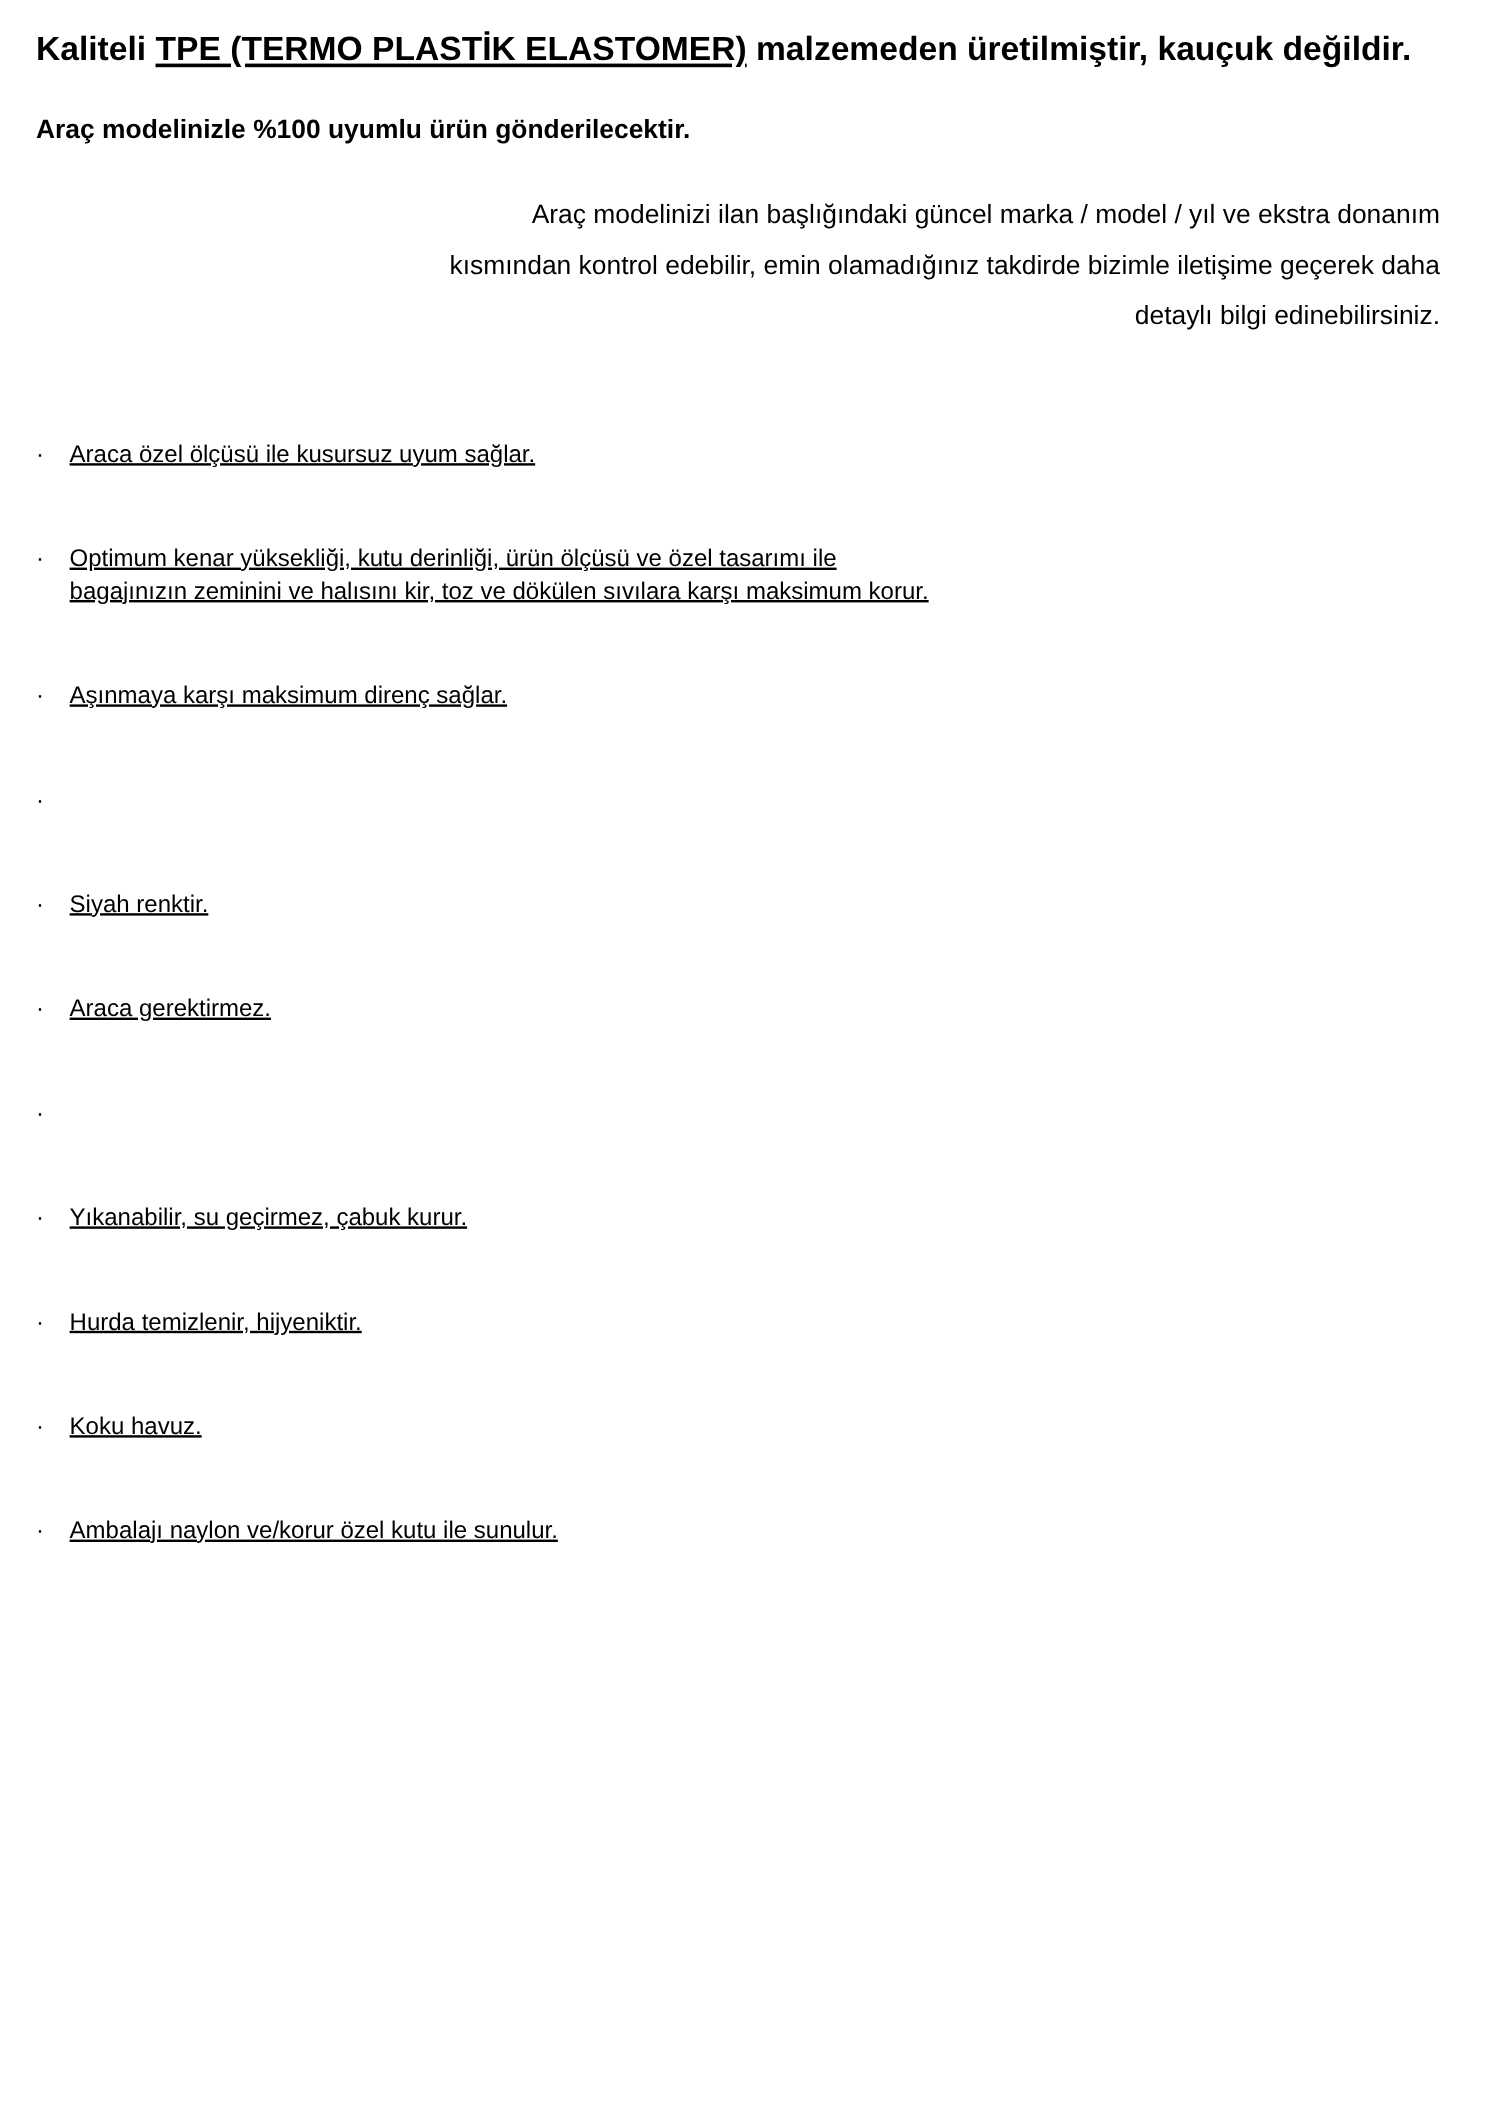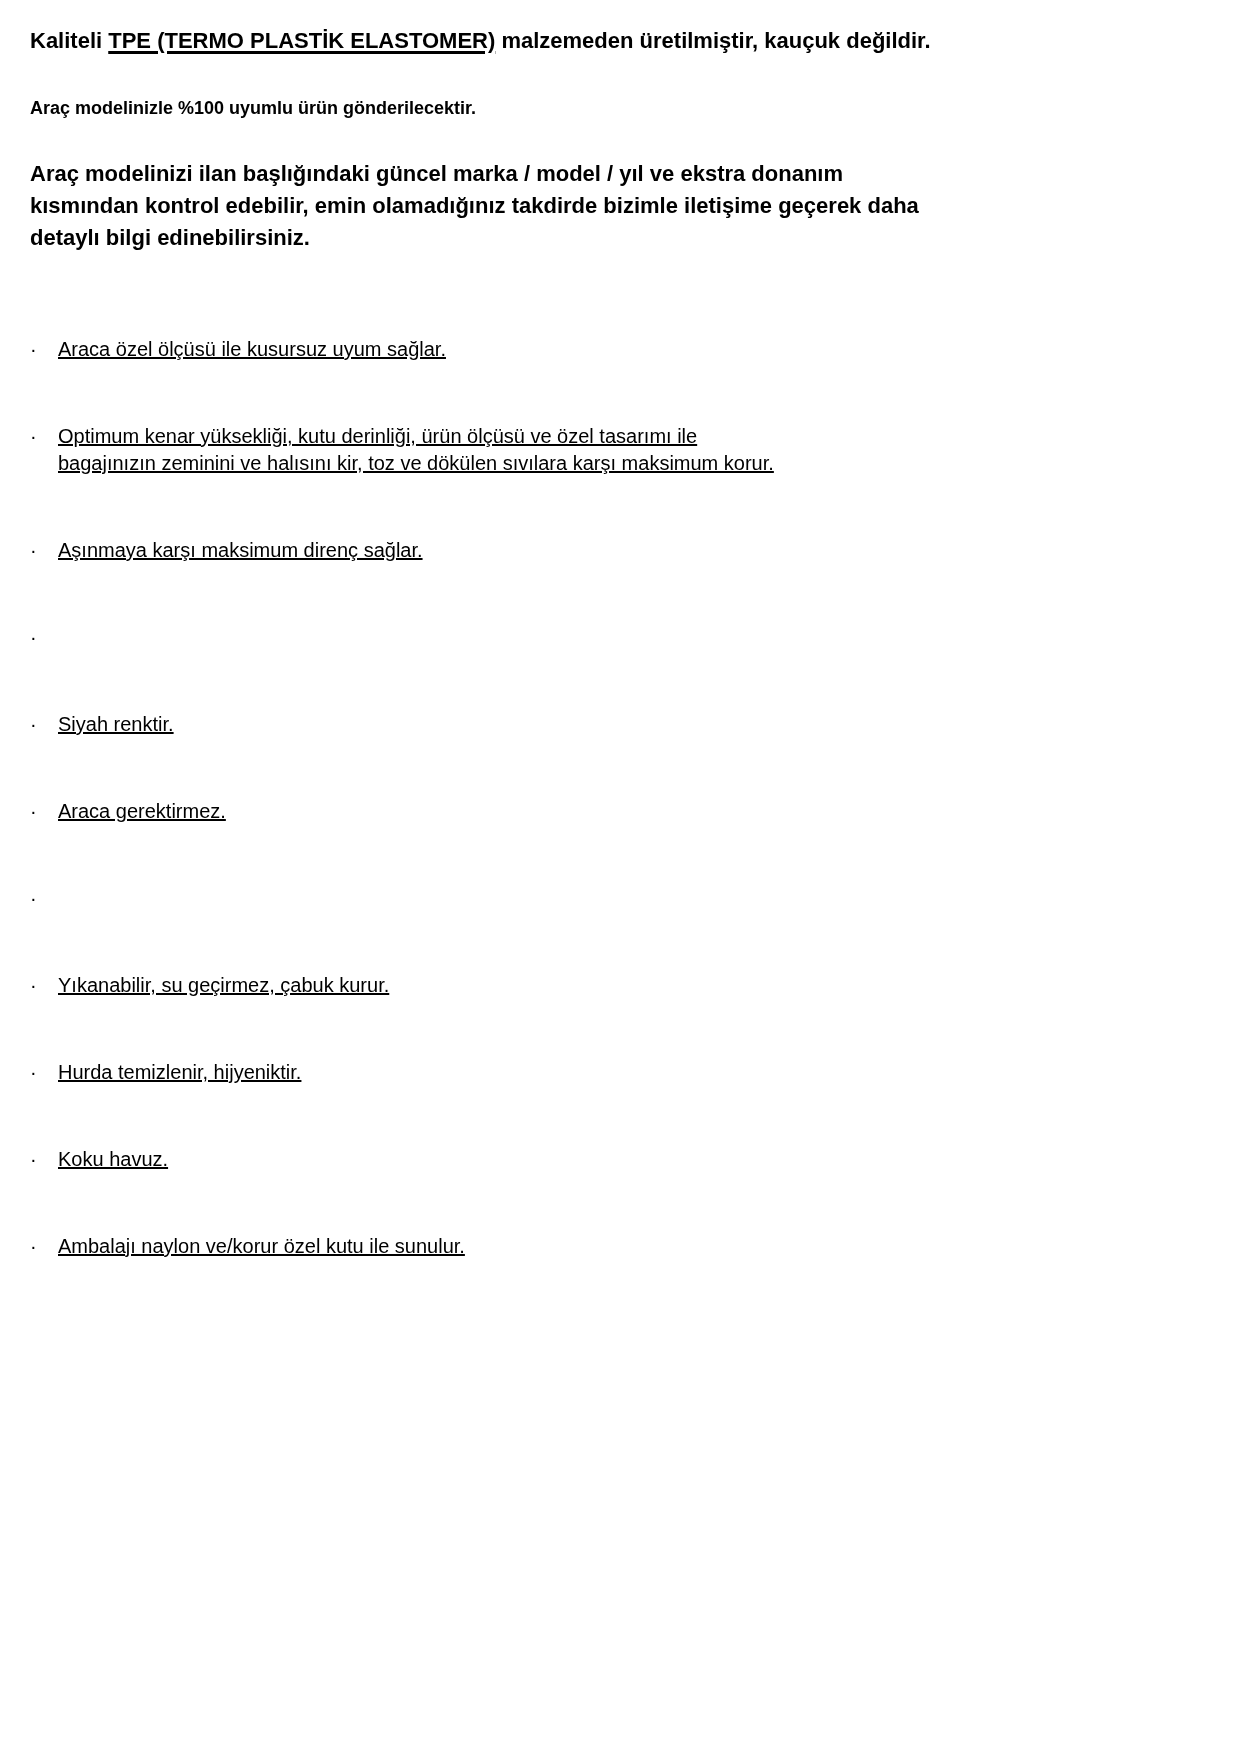--- a/index.html
+++ b/index.html
@@ -16,44 +16,45 @@
     -webkit-font-smoothing: antialiased;
   }
   .page {
     box-sizing: border-box;
     width: 1241px;
     height: 1755px;
     padding: 26px 40px 0 30px;
     overflow: hidden;
   }
   .h1 {
-    font-size: 22px;
+    font-size: 28px;
     line-height: 30px;
     font-weight: bold;
     margin: 0 0 37px 0;
     letter-spacing: 0;
   }
   .h1 .underlined {
     text-decoration: underline;
     text-decoration-thickness: 3px;
     text-underline-offset: 3px;
   }
   .h2 {
-    font-size: 18px;
+    font-size: 22px;
     line-height: 30px;
     font-weight: bold;
     margin: 0 0 35px 0;
   }
   .intro {
     font-size: 22px;
-    line-height: 32px;
-    font-weight: bold;
+    line-height: 42px;
+    font-weight: normal;
     margin: 0;
     max-width: 1170px;
     white-space: pre-line;
+    text-align: right;
   }
   .features {
     margin-top: 82px;
   }
   .feature-item {
     display: flex;
     align-items: flex-start;
     font-size: 20px;
     line-height: 27px;
     margin-bottom: 60px;

